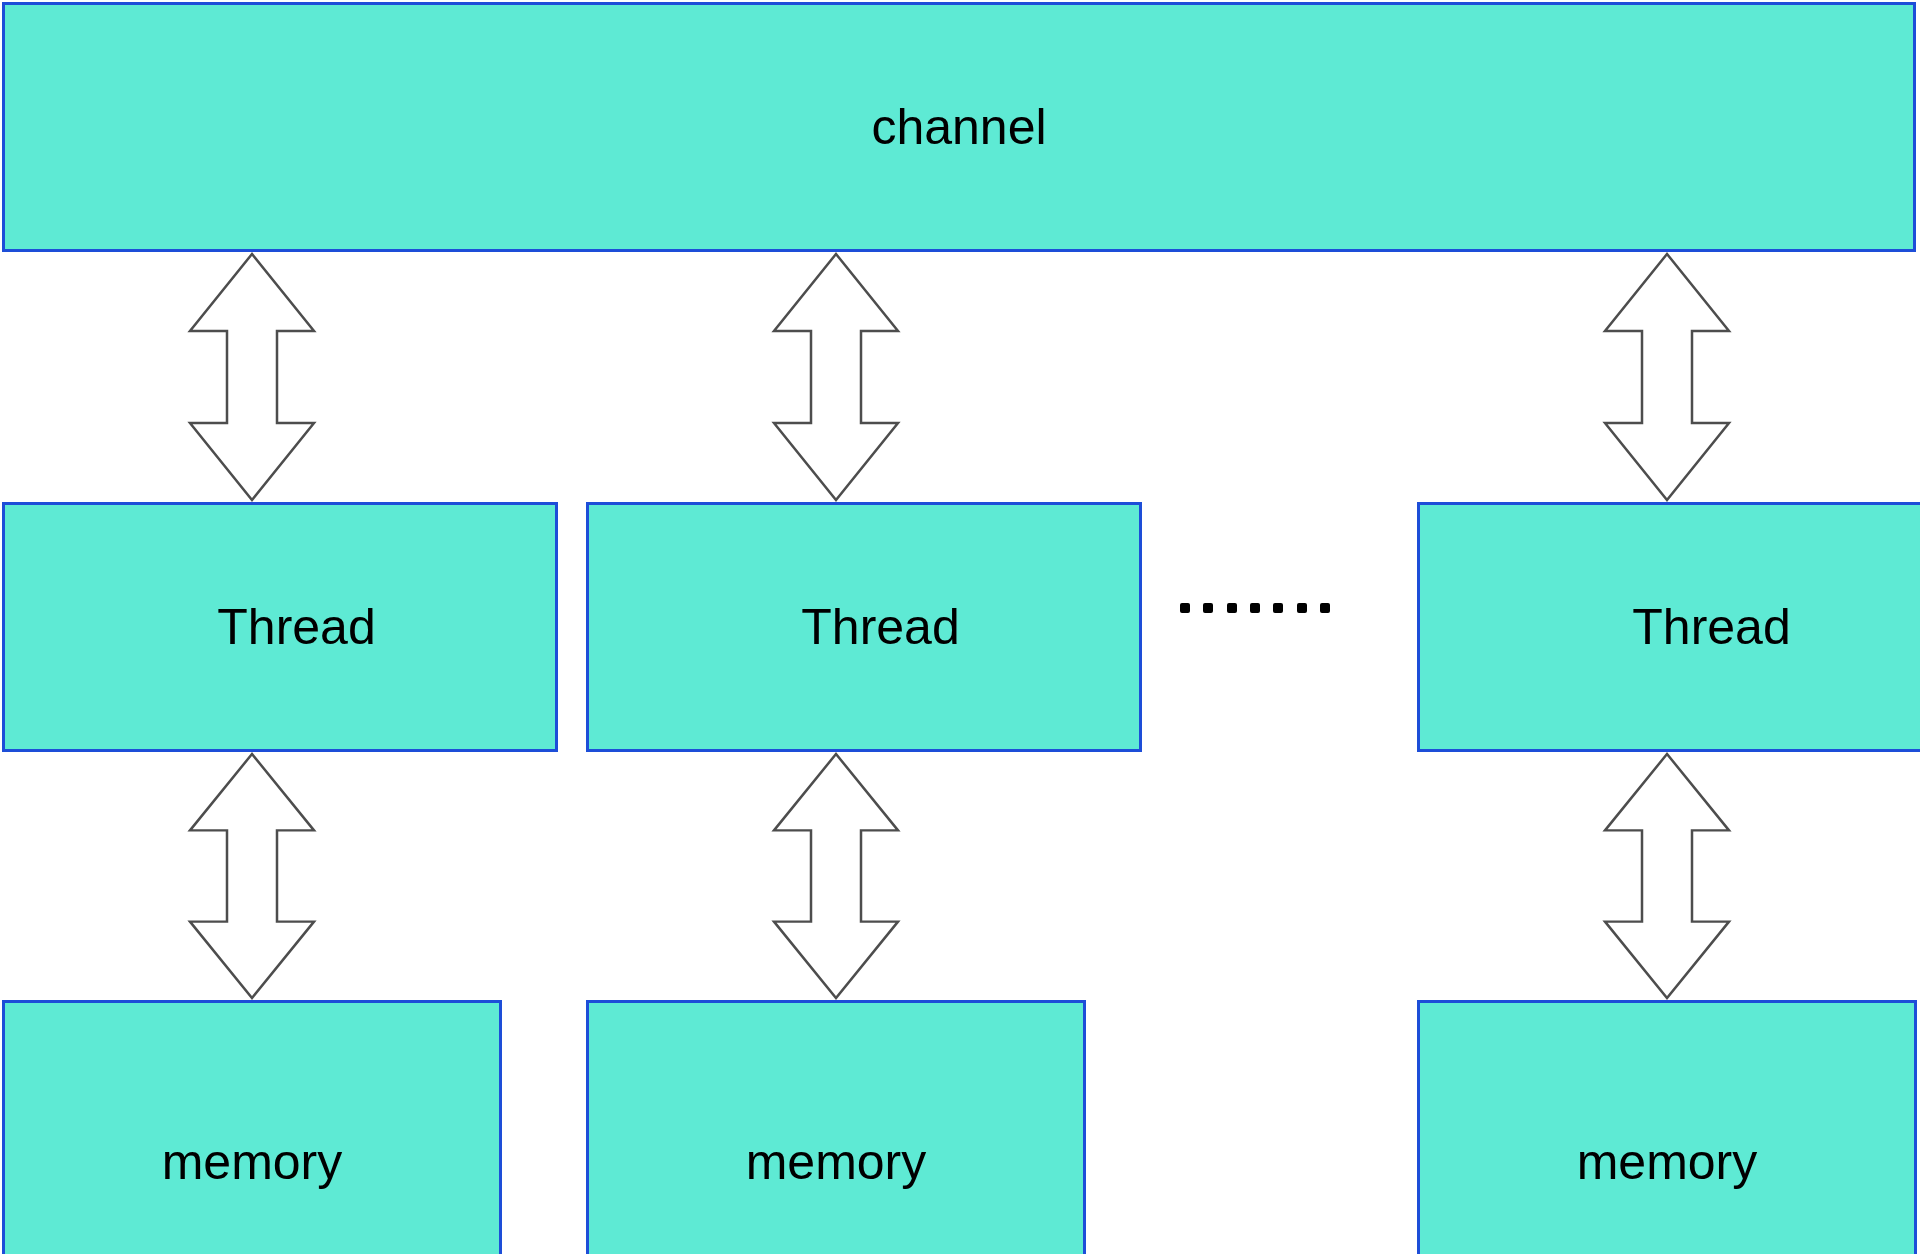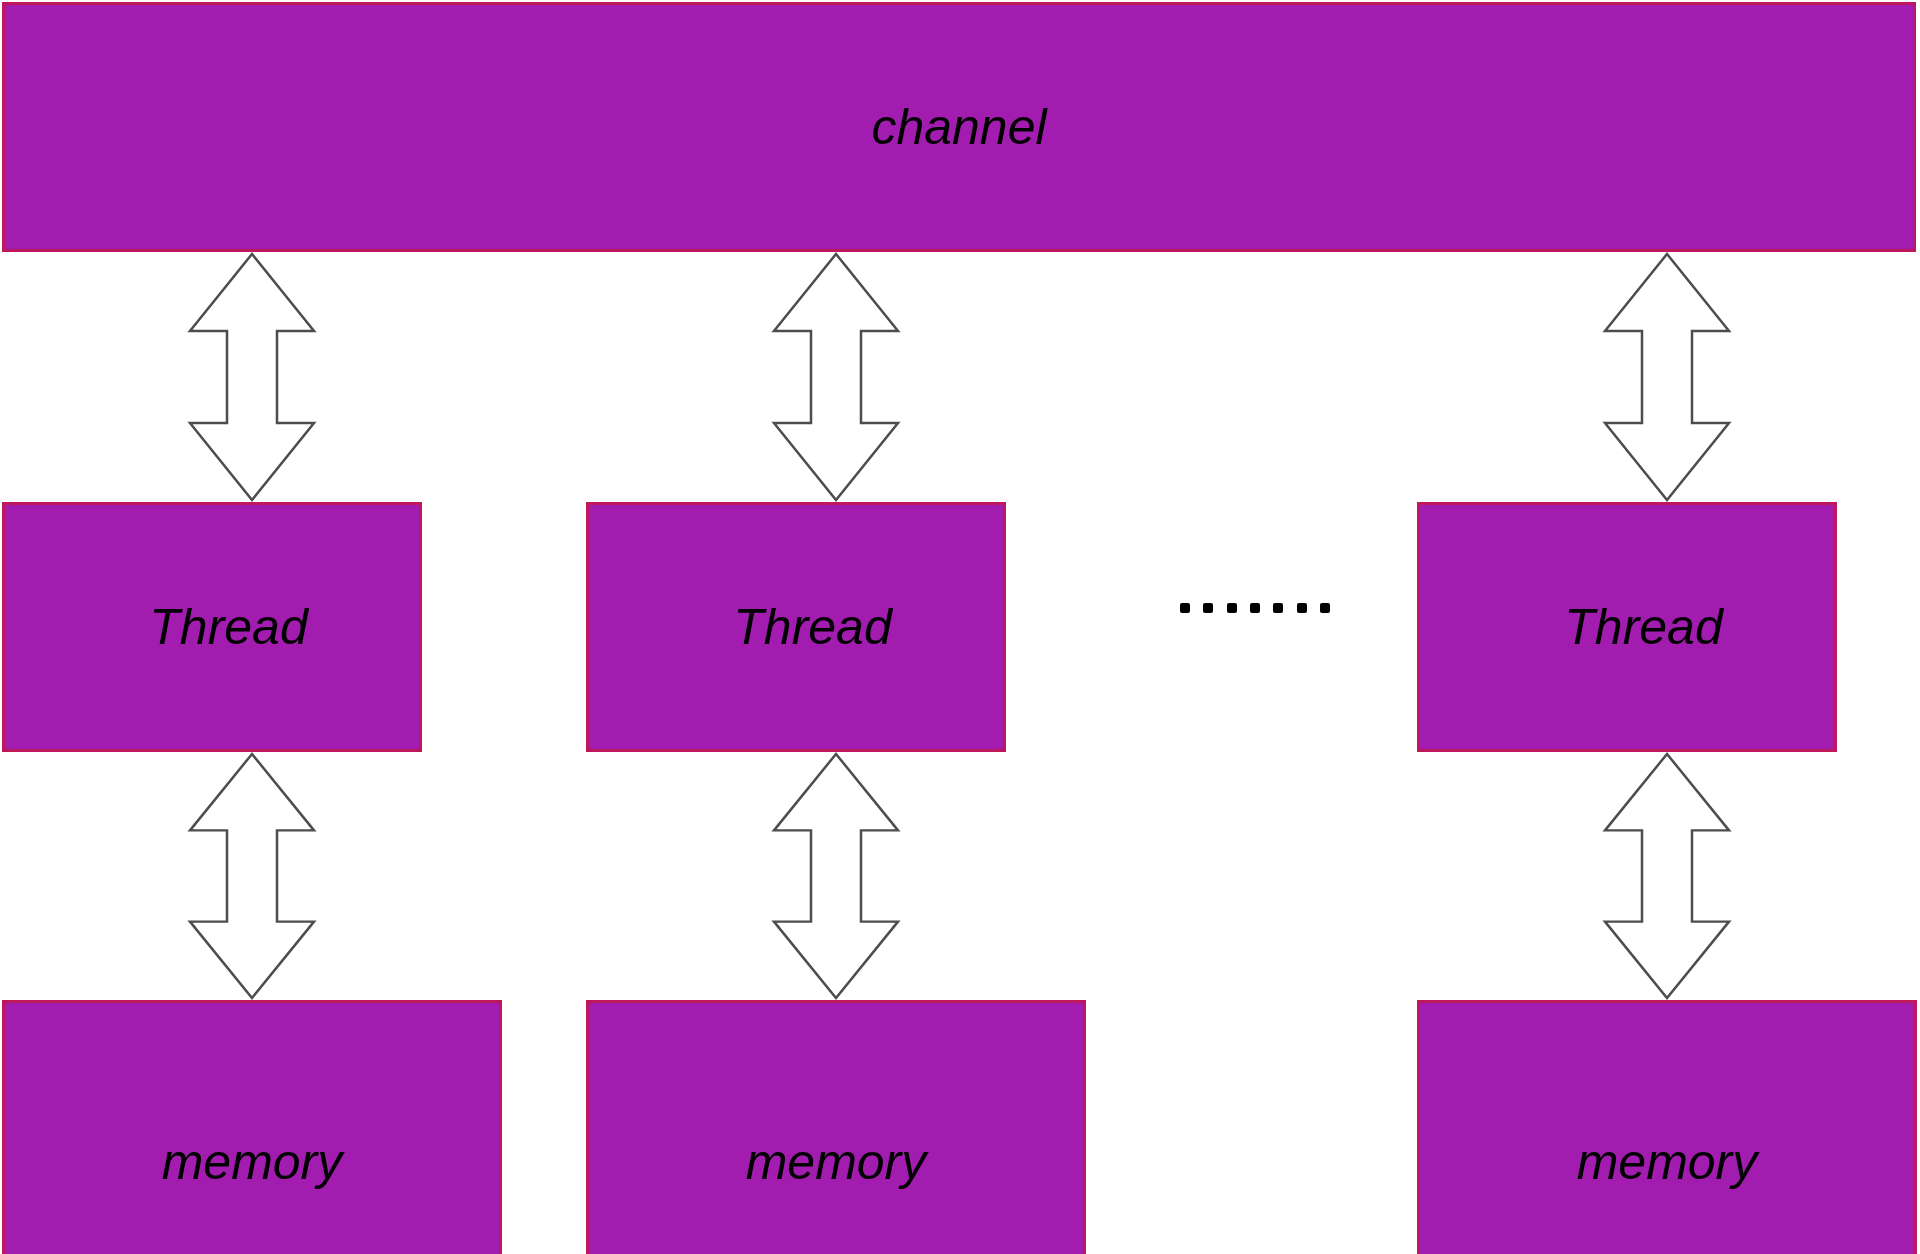--- a/index.html
+++ b/index.html
@@ -11,40 +11,39 @@
     position: relative;
     width: 1920px;
     height: 1254px;
     background: #ffffff;
     font-family: "Liberation Sans", sans-serif;
     overflow: hidden;
   }
   .node {
     position: absolute;
     box-sizing: border-box;
-    background: #a21caf;
-    border: 3px solid #be185d;
+    background: #5eead4;
+    border: 3px solid #1d4ed8;
     display: flex;
     align-items: center;
     justify-content: center;
-    font-style: italic;
   }
   .node .label {
     color: #000000;
     font-size: 50px;
     line-height: 1;
     white-space: nowrap;
   }
   .channel-node {
     left: 2px;
     top: 2px;
     width: 1914px;
     height: 250px;
   }
-  .thread-node  { top: 502px;  width: 420px; height: 250px; padding-left: 33px; }
+  .thread-node  { top: 502px;  width: 556px; height: 250px; padding-left: 33px; }
   .memory-node  { top: 1000px; width: 500px; height: 324px; }
   .col1 { left: 2px; }
   .col2 { left: 586px; }
   .col3 { left: 1417px; }
   .arrow {
     position: absolute;
     width: 130px;
     display: block;
   }
   .arrow-top    { top: 252px; height: 250px; }

